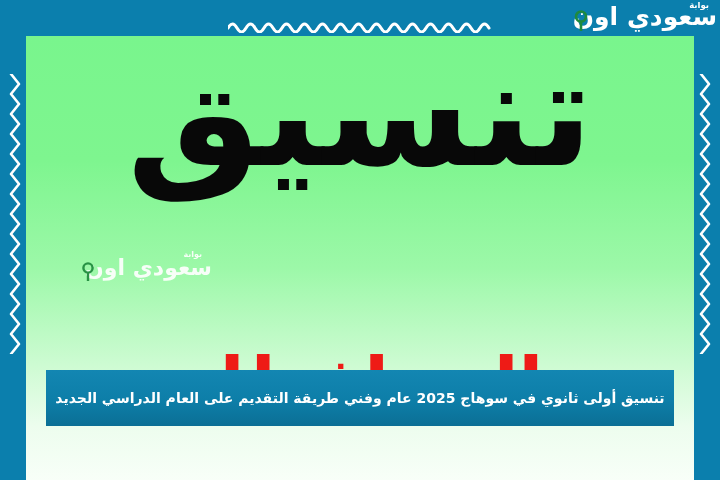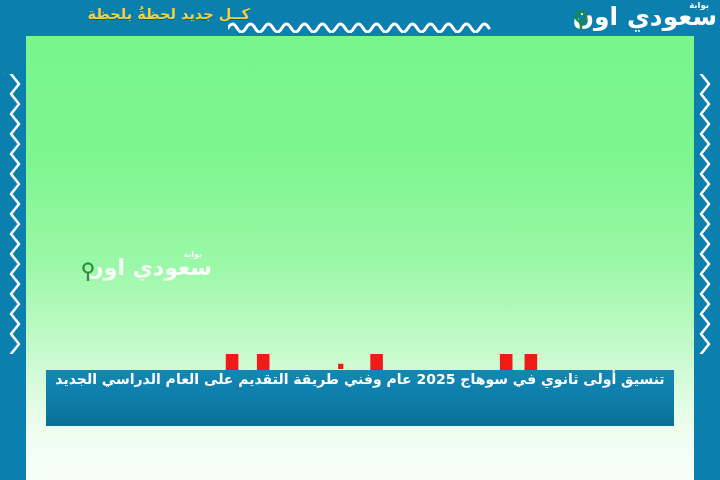--- a/index.html
+++ b/index.html
@@ -189,20 +189,21 @@
   
   .caption-band {
     position: absolute;
     top: 370px;
     left: 46px;
     width: 628px;
     height: 56px;
     background: linear-gradient(180deg, #1386b2 0%, #0d7ea8 55%, #0b6f95 100%);
     z-index: 30;
     display: flex;
+    align-items: center;
     justify-content: center;
     direction: rtl;
   }
   .caption-text {
     color: #ffffff;
     font-size: 14px;
     font-weight: bold;
     line-height: 1.3;
     text-align: center;
     padding: 0 14px;
@@ -248,20 +249,21 @@
     height: 20px;
   }
 </style>
 </head>
 <body>
 
 <div class="canvas">
 
   <div class="poster">
 
+    <div class="headline-black">تنسيق</div>
 
 
     <div class="headline-red">بالمحافظات</div>
 
     <div class="gold-band"></div>
 
     <div class="watermark">
       <span class="wm-sub">بوابة</span>
       <span class="wm-main">سعودي اون</span>
       <span class="wm-glass">
@@ -284,21 +286,20 @@
     </svg>
   </span>
   <span class="zig right">
     <svg viewBox="0 0 12 280" width="12" height="280" preserveAspectRatio="none">
       <polyline points="2,0 10,10 2,20 10,30 2,40 10,50 2,60 10,70 2,80 10,90 2,100 10,110 2,120 10,130 2,140 10,150 2,160 10,170 2,180 10,190 2,200 10,210 2,220 10,230 2,240 10,250 2,260 10,270 2,280" fill="none" stroke="#ffffff" stroke-width="2.6" stroke-linejoin="round" stroke-linecap="round"></polyline>
     </svg>
   </span>
 
   <div class="header">
 
-    <div class="header-tagline">كــل جديد لحظةُ بلحظة</div>
 
     <span class="header-wave">
       <svg viewBox="0 0 266 14" width="266" height="14" preserveAspectRatio="none">
         <path d="M0,9 Q4.5,1 9,9 T18,9 T27,9 T36,9 T45,9 T54,9 T63,9 T72,9 T81,9 T90,9 T99,9 T108,9 T117,9 T126,9 T135,9 T144,9 T153,9 T162,9 T171,9 T180,9 T189,9 T198,9 T207,9 T216,9 T225,9 T234,9 T243,9 T252,9 T261,9" fill="none" stroke="#ffffff" stroke-width="3" stroke-linecap="round"></path>
       </svg>
     </span>
 
     <div class="brand">
       <span class="brand-sub">بوابة</span>
       <span class="brand-main">سعودي اون</span>

